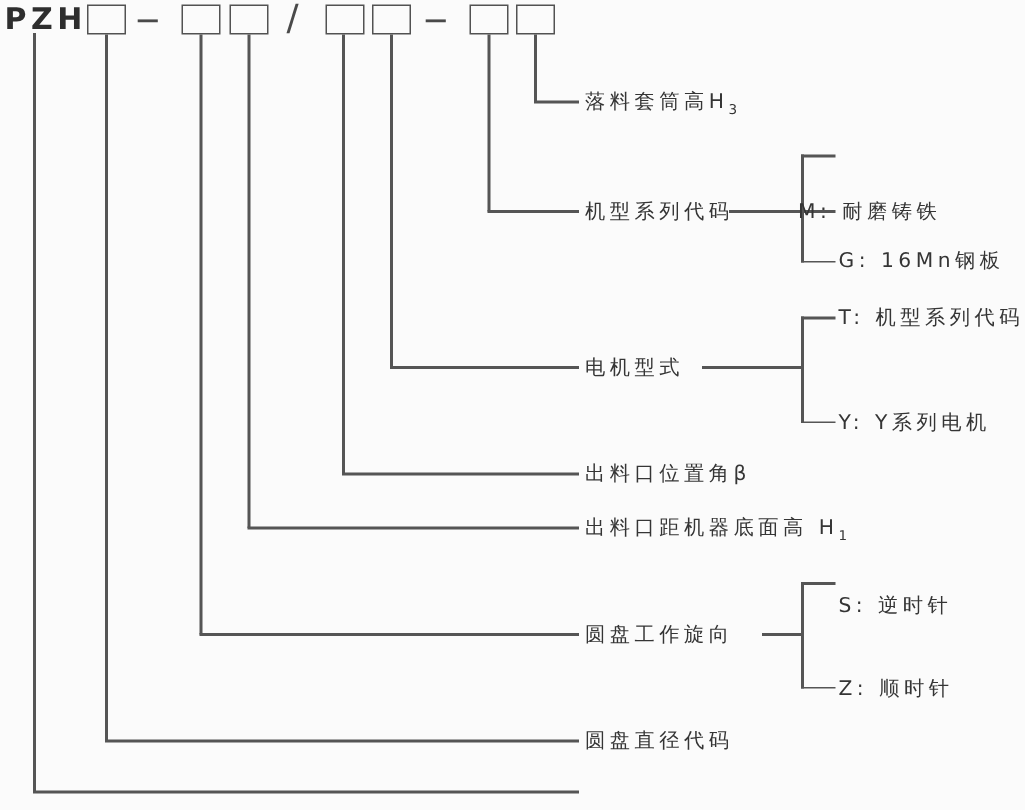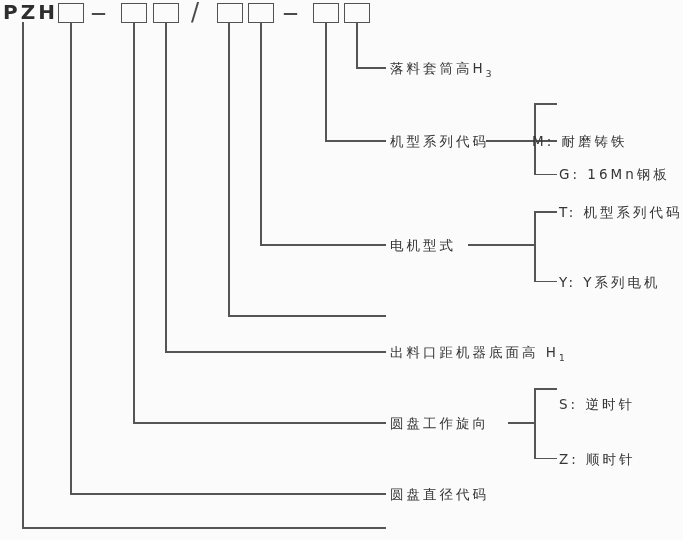--- a/index.html
+++ b/index.html
@@ -95,20 +95,21 @@
   <div class="lbl" style="left:390px;top:237px">电机型式</div>
   <div class="hline" style="left:468px;top:244px;width:67px"></div>
   <div class="vline" style="left:534px;top:211px;height:71px"></div>
   <div class="hline" style="left:534px;top:211px;width:23px"></div>
   <div class="hline" style="left:534px;top:280.5px;width:23px"></div>
   <div class="lbl" style="left:559px;top:204px">T: 机型系列代码</div>
   <div class="lbl" style="left:559px;top:274px">Y: Y系列电机</div>
 
   <div class="vline" style="left:228px;top:23px;height:293px"></div>
   <div class="hline" style="left:228px;top:315px;width:158px"></div>
+  <div class="lbl" style="left:390px;top:308px">出料口位置角β</div>
 
   <div class="vline" style="left:165px;top:23px;height:329px"></div>
   <div class="hline" style="left:165px;top:351px;width:221px"></div>
   <div class="lbl" style="left:390px;top:344px"><span>出料口距机器底面高 H</span><sub>1</sub></div>
 
   <div class="vline" style="left:133px;top:23px;height:400px"></div>
   <div class="hline" style="left:133px;top:422px;width:253px"></div>
   <div class="lbl" style="left:390px;top:415px">圆盘工作旋向</div>
   <div class="hline" style="left:508px;top:422px;width:27px"></div>
   <div class="vline" style="left:534px;top:388px;height:71px"></div>

